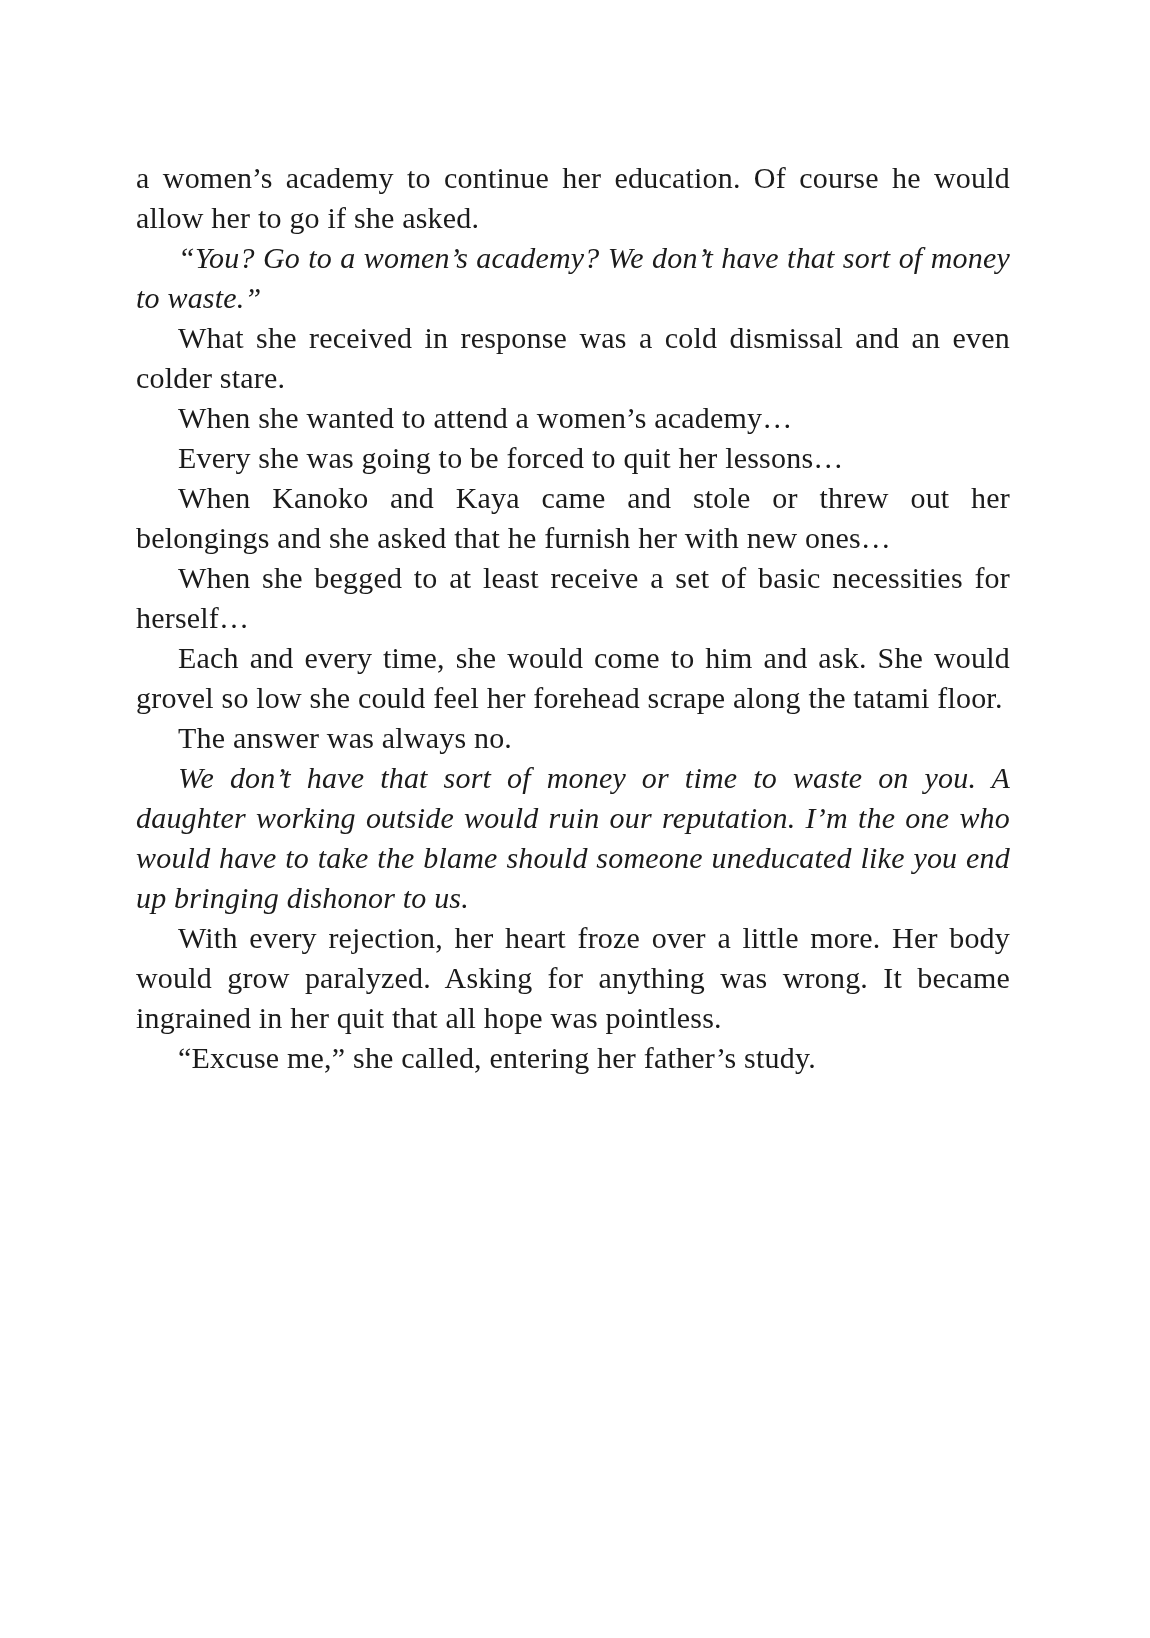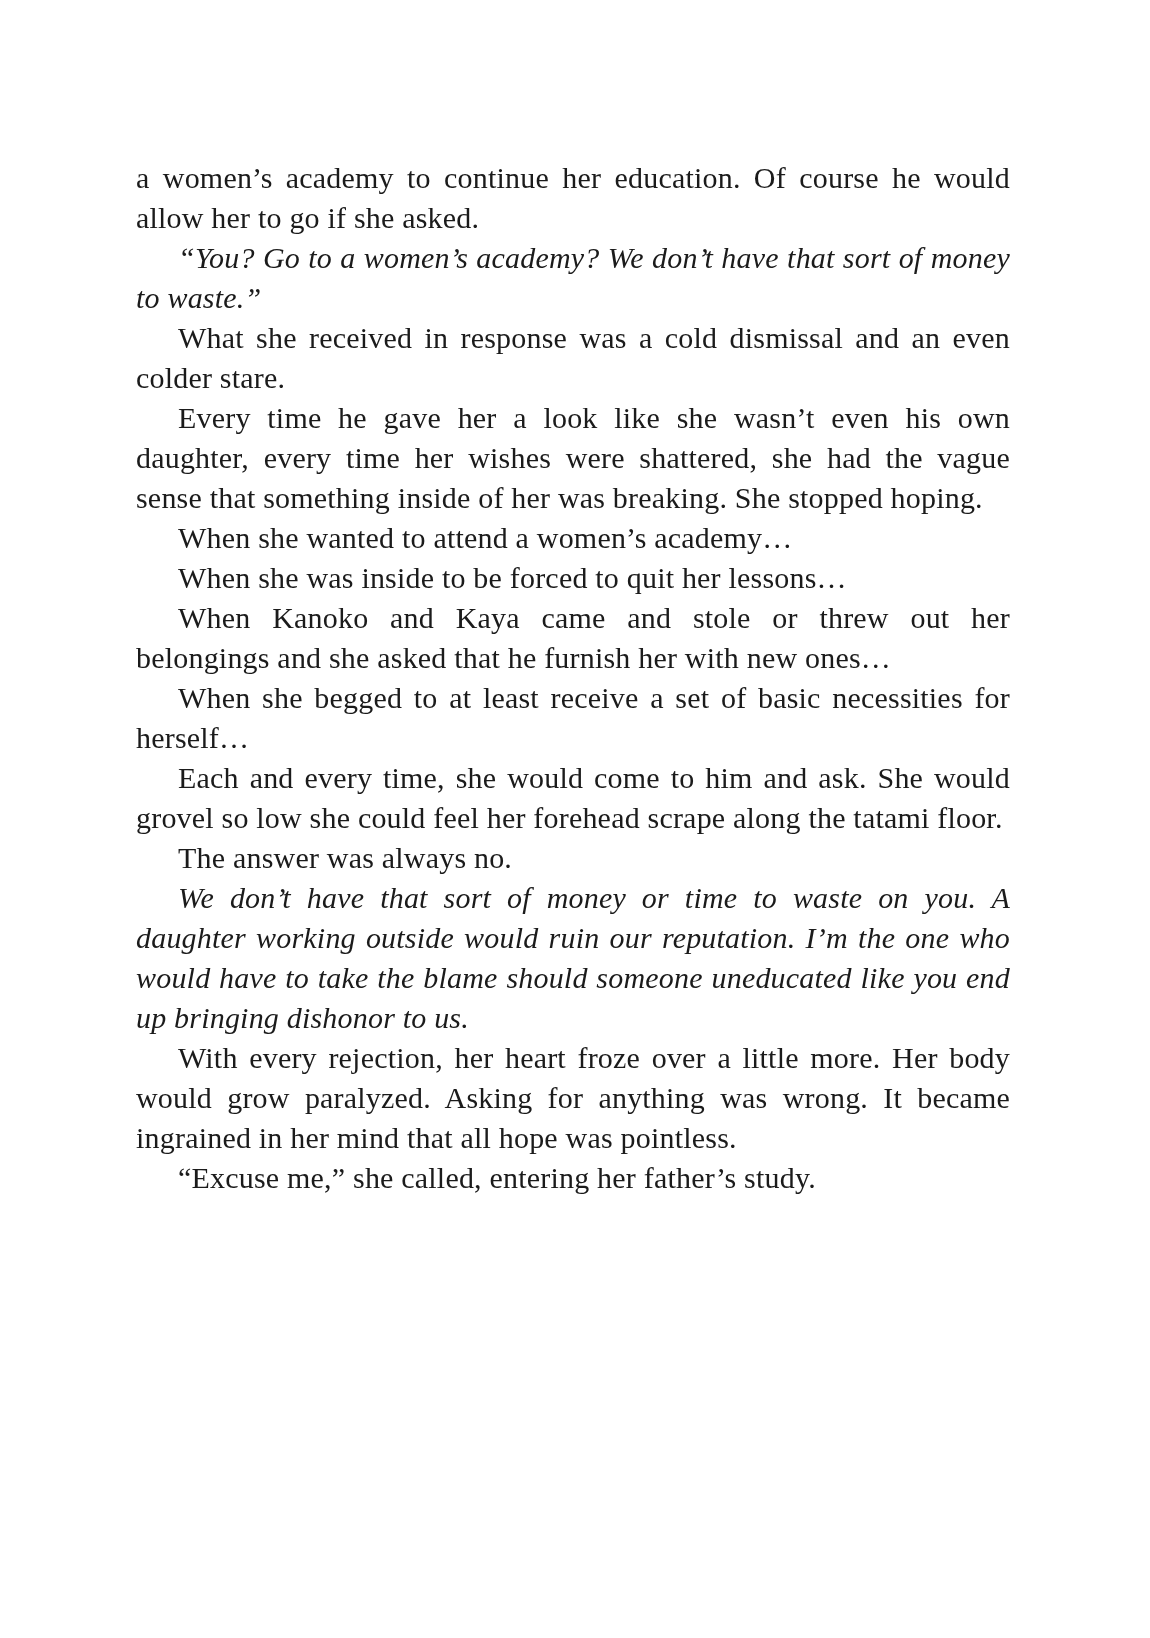--- a/index.html
+++ b/index.html
@@ -48,29 +48,28 @@
 </style>
 </head>
 <body>
 
 <div class="page">
 
   <main class="text-block" id="paragraphs-container">
       <p class="para">a women’s academy to continue her education. Of course he would allow her to go if she asked.</p>
       <p class="para indent italic">“You? Go to a women’s academy? We don’t have that sort of money to waste.”</p>
       <p class="para indent">What she received in response was a cold dismissal and an even colder stare.</p>
-      <p class="para indent">Every time he gave her a look like she wasn’t even his own daughter, every time her wishes were shattered, she had the vague sense that something inside of her was breaking. She stopped hoping.</p>
       <p class="para indent">When she wanted to attend a women’s academy…</p>
-      <p class="para indent">When she was inside to be forced to quit her lessons…</p>
+      <p class="para indent">Every she was going to be forced to quit her lessons…</p>
       <p class="para indent">When Kanoko and Kaya came and stole or threw out her belongings and she asked that he furnish her with new ones…</p>
       <p class="para indent">When she begged to at least receive a set of basic necessities for herself…</p>
       <p class="para indent">Each and every time, she would come to him and ask. She would grovel so low she could feel her forehead scrape along the tatami floor.</p>
       <p class="para indent">The answer was always no.</p>
       <p class="para indent italic">We don’t have that sort of money or time to waste on you. A daughter working outside would ruin our reputation. I’m the one who would have to take the blame should someone uneducated like you end up bringing dishonor to us.</p>
-      <p class="para indent">With every rejection, her heart froze over a little more. Her body would grow paralyzed. Asking for anything was wrong. It became ingrained in her mind that all hope was pointless.</p>
+      <p class="para indent">With every rejection, her heart froze over a little more. Her body would grow paralyzed. Asking for anything was wrong. It became ingrained in her quit that all hope was pointless.</p>
       <p class="para indent">“Excuse me,” she called, entering her father’s study.</p>
     </main>
 
   <footer class="page-footer">
     <span>213</span>
     <span>My Happy Marriage</span>
   </footer>
 
 </div>
 

